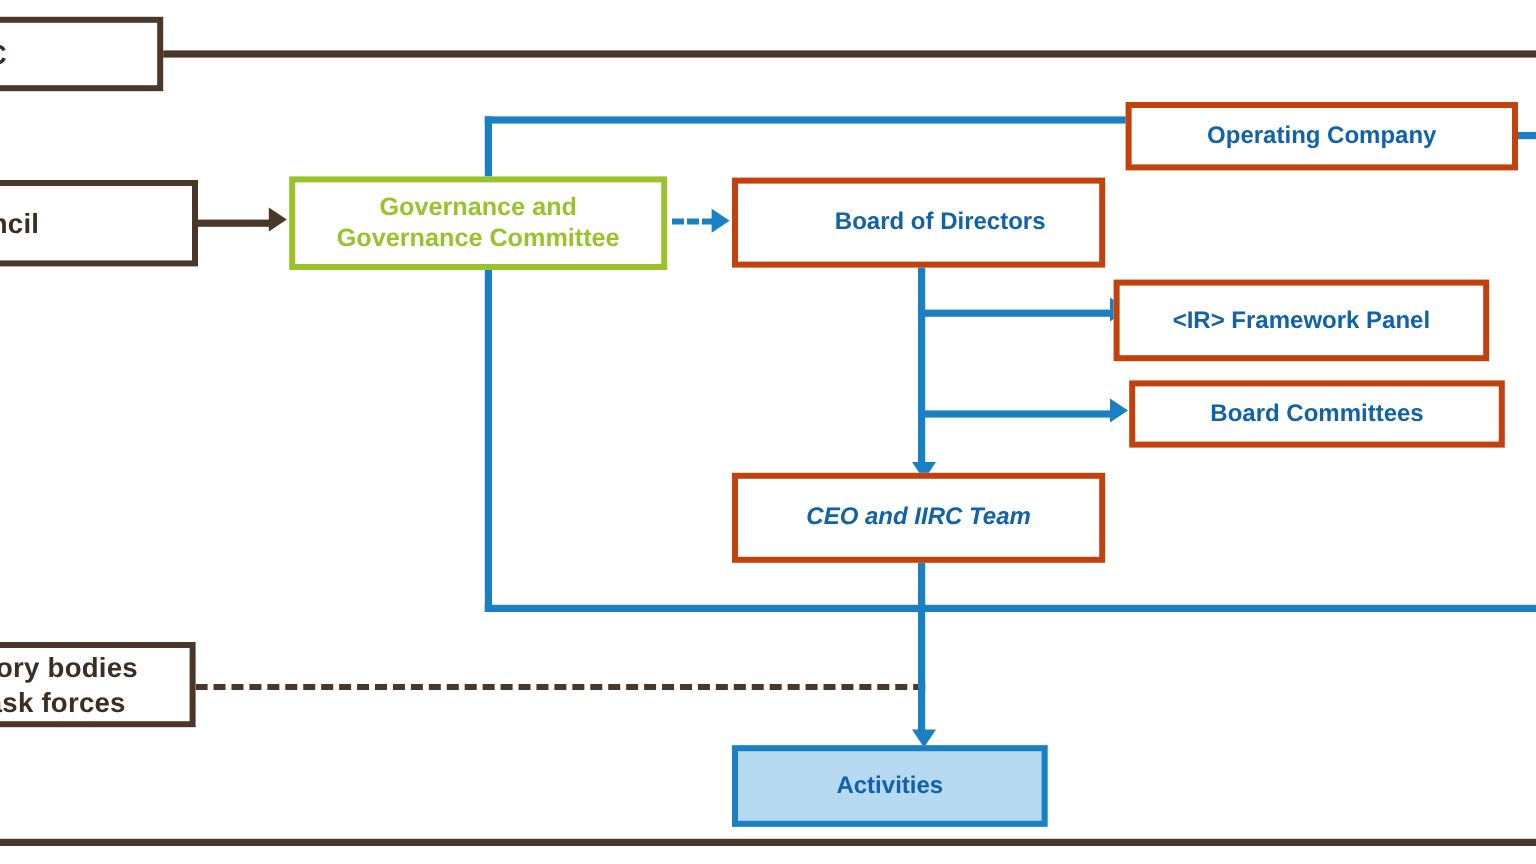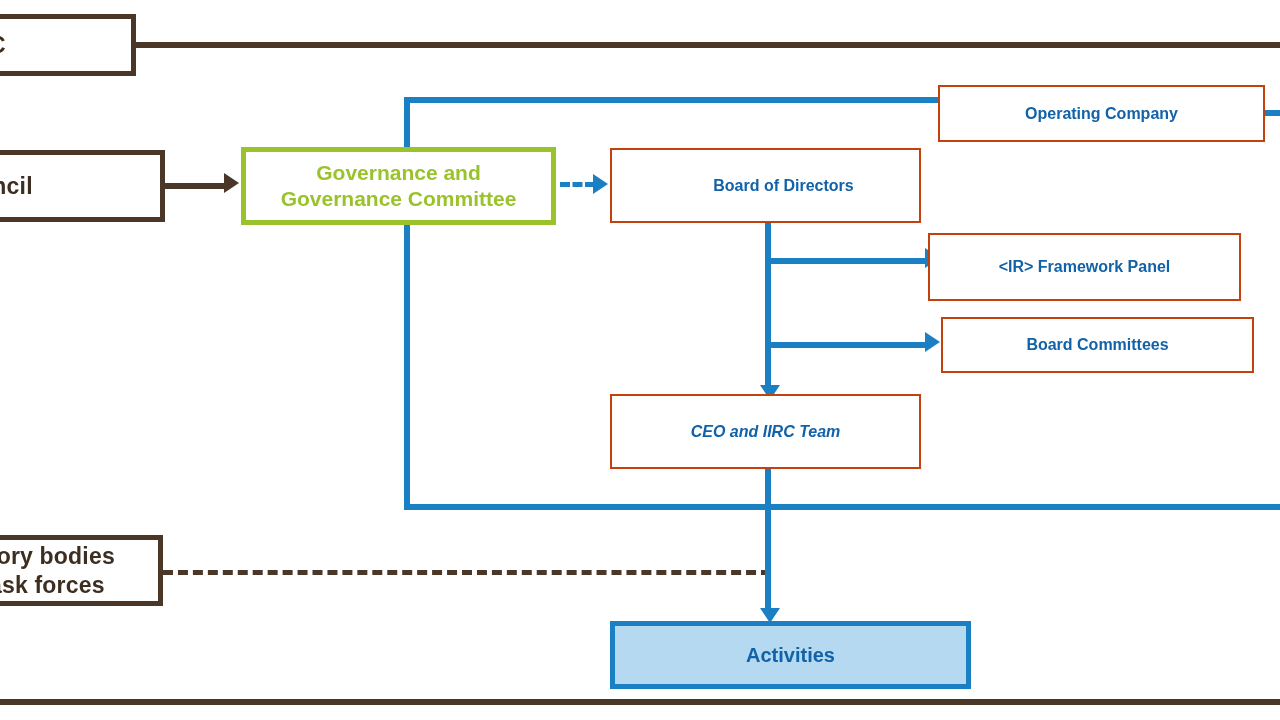--- a/index.html
+++ b/index.html
@@ -41,23 +41,23 @@
     letter-spacing: 0.2px;
   }
   
   .box.green {
     border: 5px solid #9ac32b;
     color: #9ac32b;
     font-size: 21px;
   }
   
   .box.blue {
-    border: 2px solid #c2410c;
+    border: 5px solid #c2410c;
     color: #1162a8;
-    font-size: 16px;
+    font-size: 20px;
     align-items: center;
   }
   
   .box.bluefill {
     border: 5px solid #1b7fc4;
     background: #b4d9f0;
     color: #1162a8;
     font-size: 20px;
   }
 
@@ -181,17 +181,17 @@
   </div>
 
   <div class="box blue" style="left:941px; top:317px; width:313px; height:56px;">
     <span>Board Committees</span>
   </div>
 
   <div class="box blue" style="left:610px; top:394px; width:311px; height:75px;font-style:italic;">
     <span>CEO and IIRC Team</span>
   </div>
 
-  <div class="box bluefill" style="left:610px; top:621px; width:361px; height:68px;">
+  <div class="box bluefill" style="left:610px; top:621px; width:263px; height:68px;">
     <span>Activities</span>
   </div>
 
 </div>
 
 </body></html>

